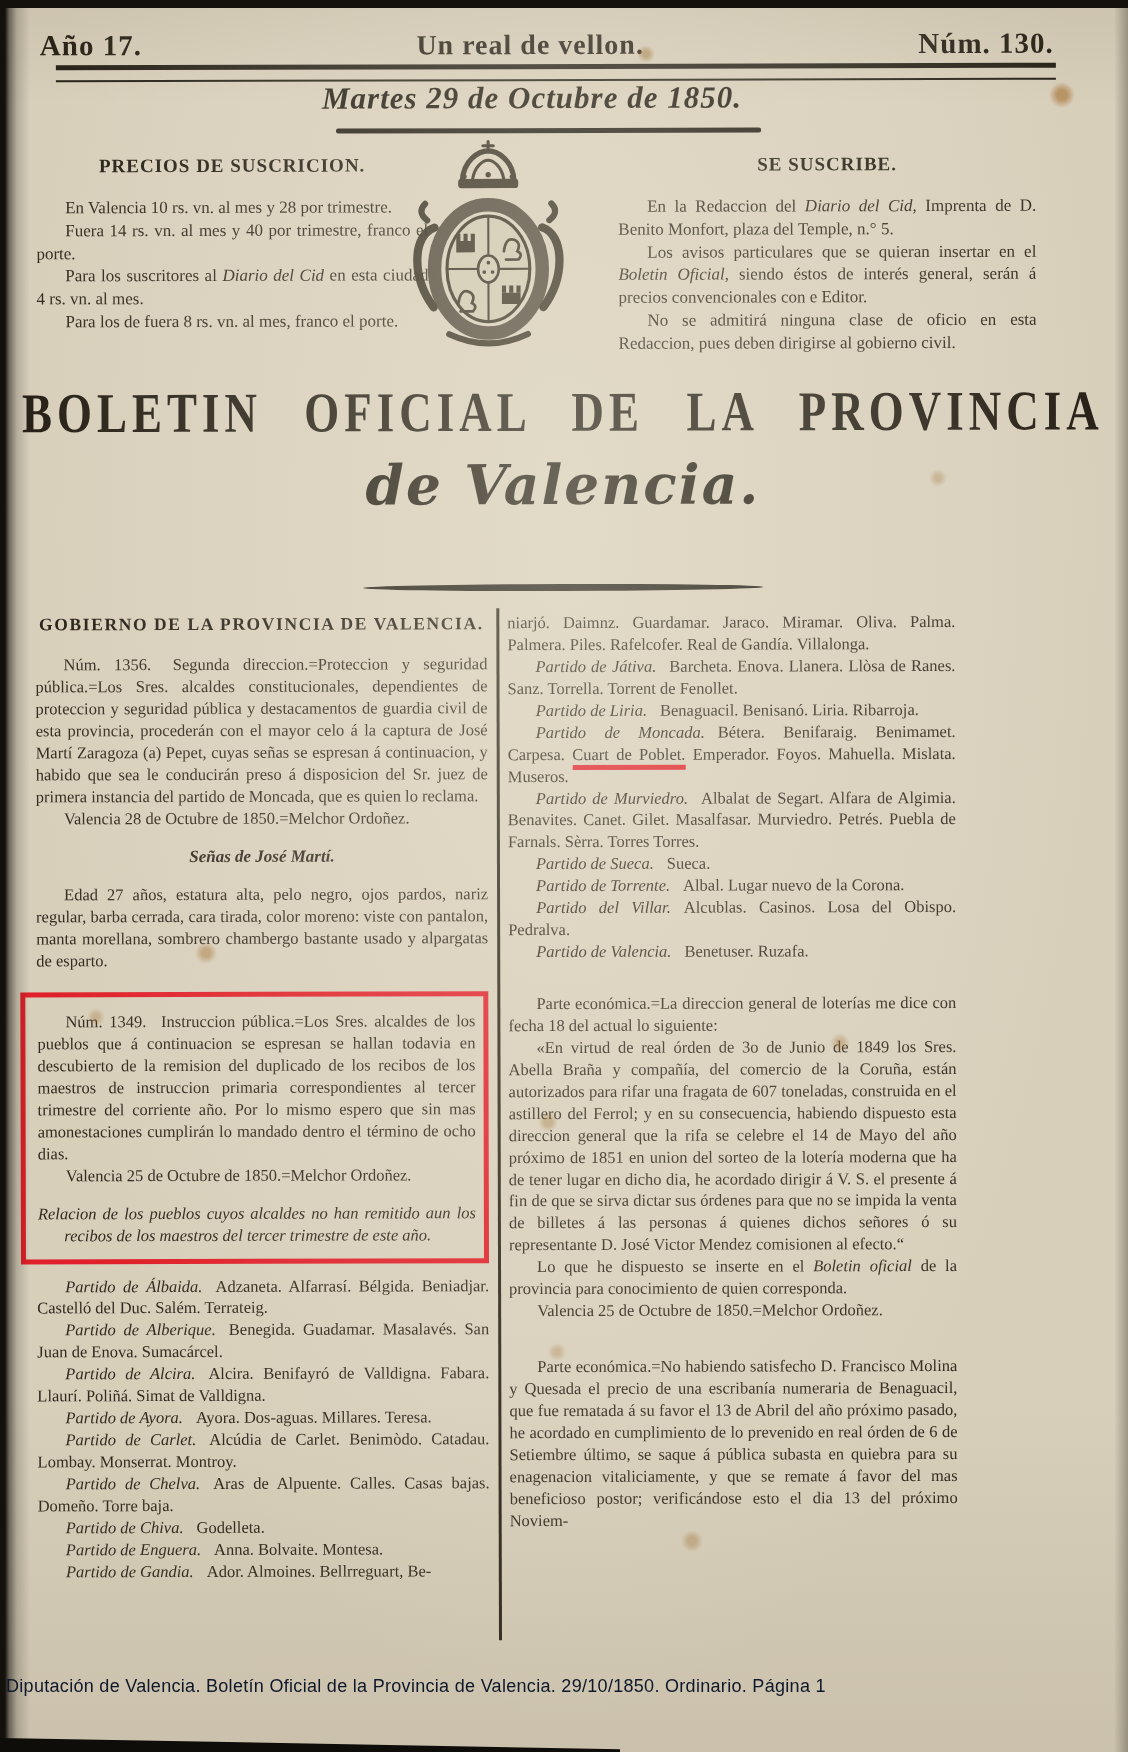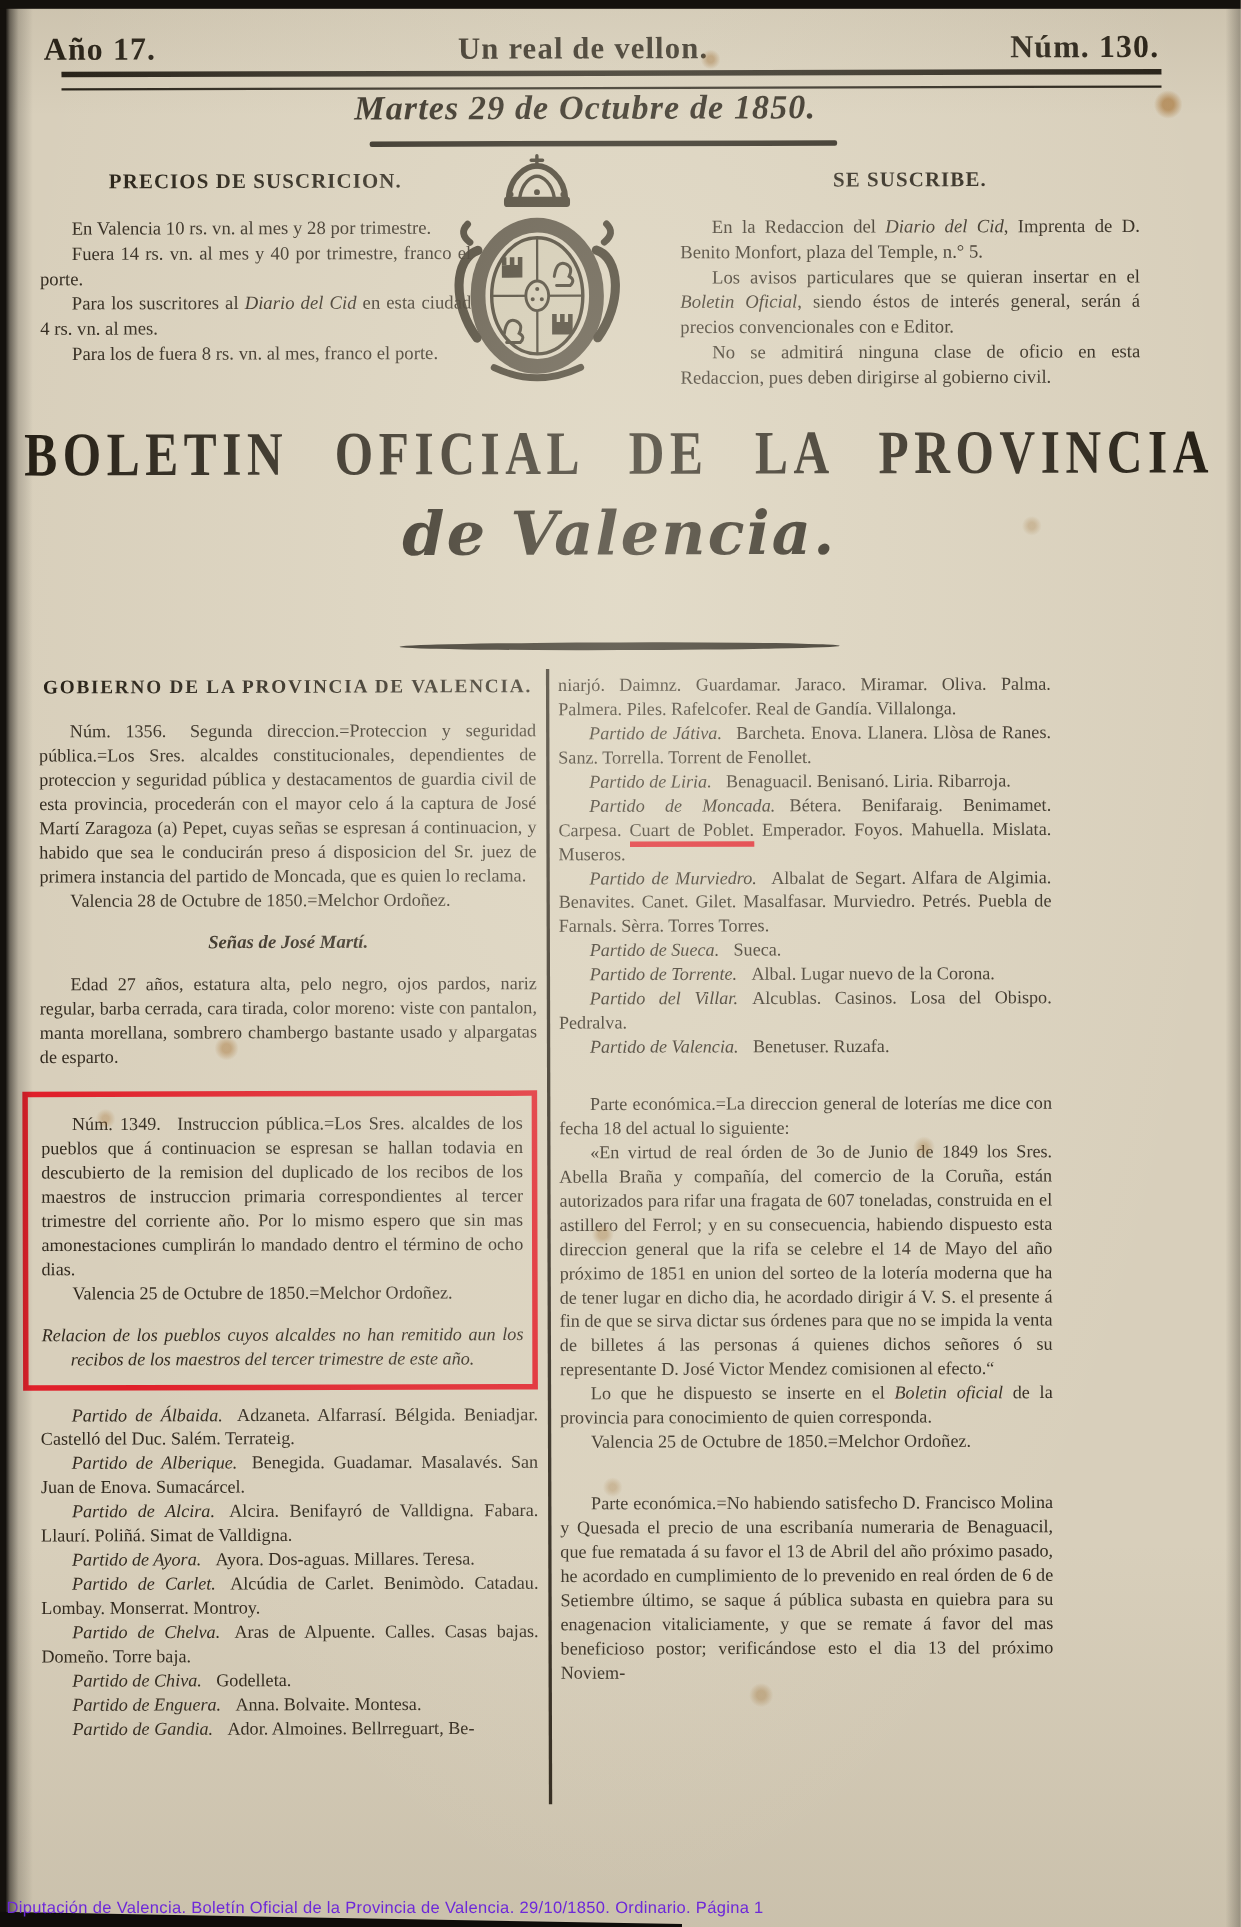--- a/index.html
+++ b/index.html
@@ -64,22 +64,22 @@
   .col-right{left:508px;width:448px;}
   .col-heading{text-align:center;font-weight:bold;font-size:17.5px;letter-spacing:1.6px;color:#241e14;margin:0 0 18px 0;}
   .sig{margin:0;text-indent:1.7em;text-align:left;}
   .senas-title{text-align:center;font-style:italic;font-weight:bold;font-size:17px;margin:16px 0 16px 0;}
   .red-box{border:5px solid #e0202a;margin:20px 0 12px -16px;padding:14px 8px 12px 12px;}
   .relacion{font-style:italic;margin:16px 0 0 0;padding-left:1.6em;text-indent:-1.6em;text-align:justify;}
   .partido{margin:0;text-indent:1.7em;text-align:justify;}
   .partido .name{font-style:italic;margin-right:13px;}
   .red-ul{border-bottom:5px solid #e0202a;padding-bottom:1px;}  .gap30{height:30px;}  .gap34{height:34px;}
   
-  .scan-footer{position:absolute;left:6px;top:1726px;z-index:32;
-    font-family:"Liberation Sans", sans-serif;font-size:15px;color:#6d28d9;letter-spacing:.3px;}
+  .scan-footer{position:absolute;left:6px;top:1676px;z-index:32;
+    font-family:"Liberation Sans", sans-serif;font-size:18px;color:#0f172a;letter-spacing:.3px;}
 </style>
 </head>
 <body>
 
 <div class="page">
 
   <div class="masthead">
     <span>Año 17.</span>
     <span class="center">Un real de vellon.</span>
     <span>Núm. 130.</span>

